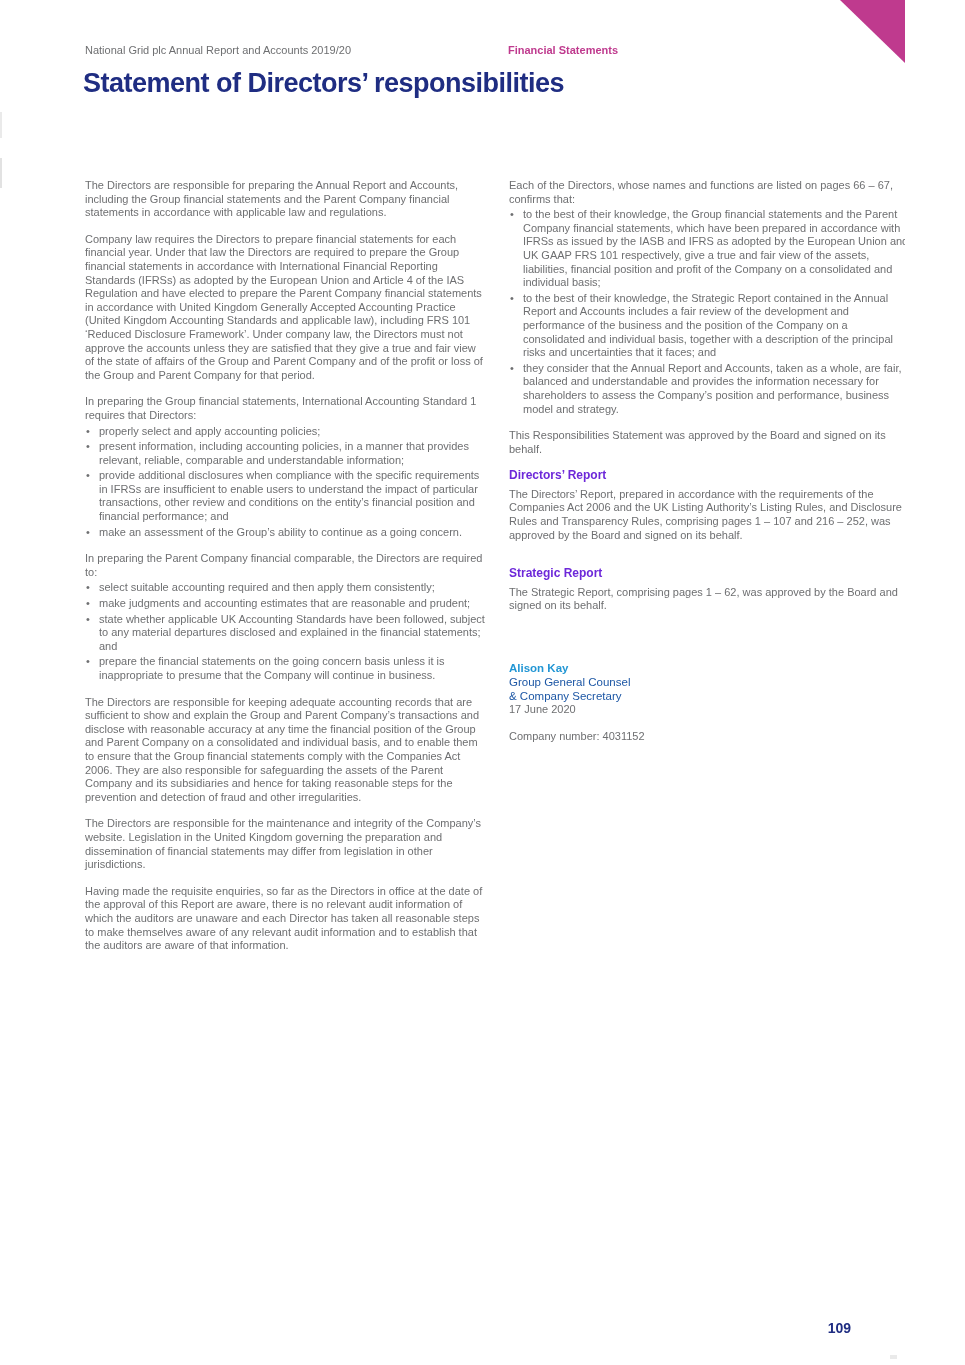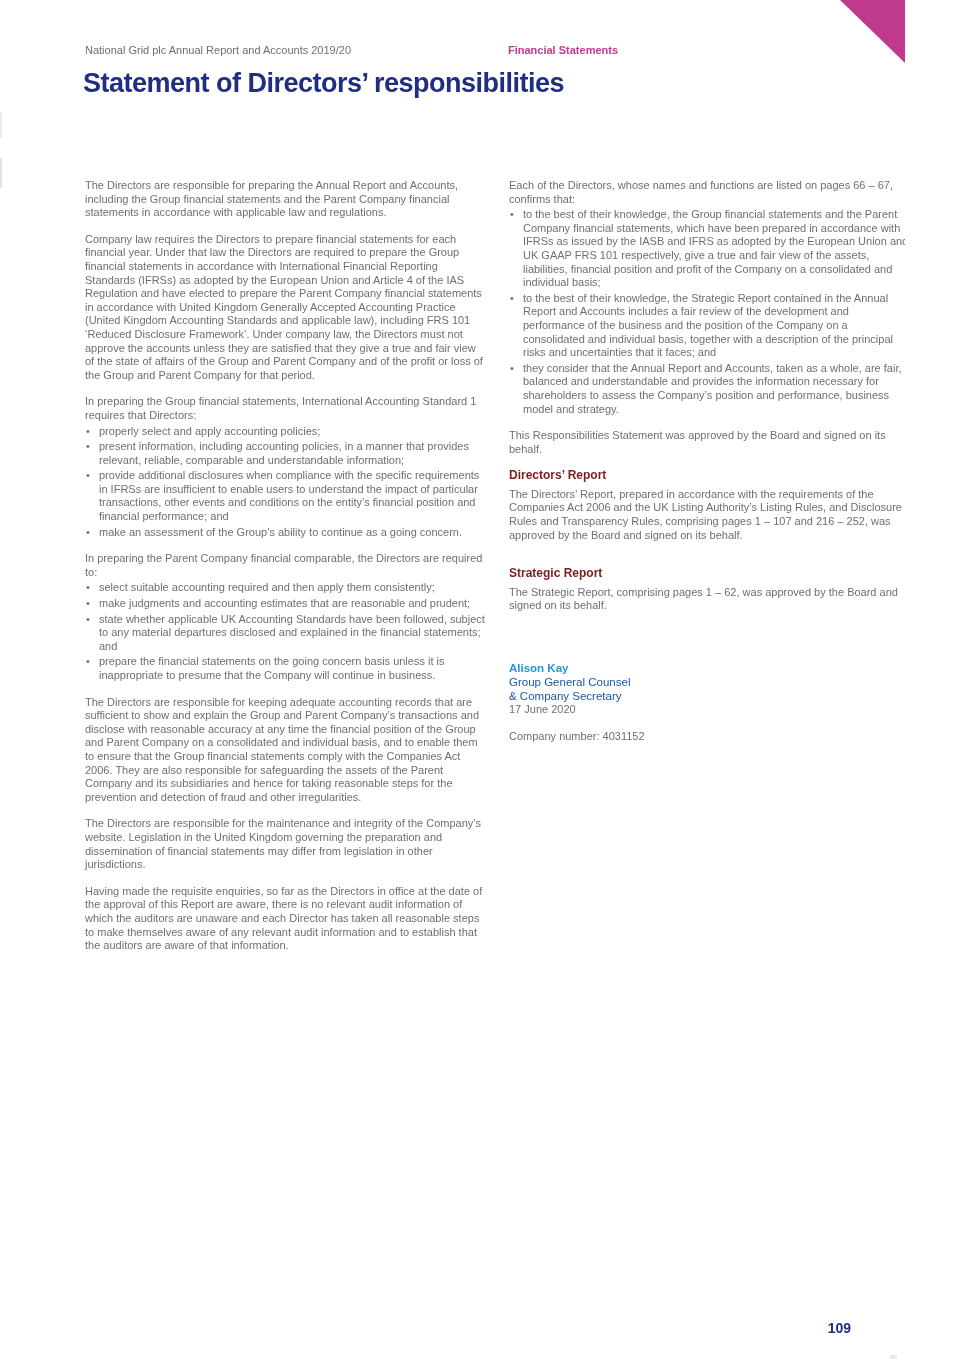--- a/index.html
+++ b/index.html
@@ -47,21 +47,21 @@
 
   ul.bullets { list-style:none; margin:0 0 13px 0; padding:0; }
   ul.bullets li { position:relative; padding-left:14px; margin-bottom:2px; }
   ul.bullets li::before {
     content:"\2022";
     position:absolute; left:1px; top:0;
     color:#6e6f71;
   }
 
   .section-heading {
-    font-size:12px; font-weight:bold; color:#7f1d1d;
+    font-size:12px; font-weight:bold; color:#6d28d9;
     margin:25px 0 5px 0;
   }
   .section-heading.first { margin-top:12px; }
 
   .by-order { margin-top:13px; }
 
   .signature-block { margin-top:49px; font-size:11.5px; line-height:13.8px; }
   .signature-name { font-weight:bold; color:#2296d4; }
   .signature-role { color:#1d57a5; }
 
@@ -91,21 +91,21 @@
   <div class="columns">
 
     <div class="col">
       <p>The Directors are responsible for preparing the Annual Report and Accounts, including the Group financial statements and the Parent Company financial statements in accordance with applicable law and regulations.</p>
       <p>Company law requires the Directors to prepare financial statements for each financial year. Under that law the Directors are required to prepare the Group financial statements in accordance with International Financial Reporting Standards (IFRSs) as adopted by the European Union and Article 4 of the IAS Regulation and have elected to prepare the Parent Company financial statements in accordance with United Kingdom Generally Accepted Accounting Practice (United Kingdom Accounting Standards and applicable law), including FRS 101 ‘Reduced Disclosure Framework’. Under company law, the Directors must not approve the accounts unless they are satisfied that they give a true and fair view of the state of affairs of the Group and Parent Company and of the profit or loss of the Group and Parent Company for that period.</p>
 
       <p class="list-intro">In preparing the Group financial statements, International Accounting Standard 1 requires that Directors:</p>
       <ul class="bullets">
         <li>properly select and apply accounting policies;</li>
         <li>present information, including accounting policies, in a manner that provides relevant, reliable, comparable and understandable information;</li>
-        <li>provide additional disclosures when compliance with the specific requirements in IFRSs are insufficient to enable users to understand the impact of particular transactions, other events and conditions on the entity’s financial position and financial performance; and</li>
+        <li>provide additional disclosures when compliance with the specific requirements in IFRSs are insufficient to enable users to understand the impact of particular transactions, other review and conditions on the entity’s financial position and financial performance; and</li>
         <li>make an assessment of the Group’s ability to continue as a going concern.</li>
       </ul>
 
       <p class="list-intro">In preparing the Parent Company financial comparable, the Directors are required to:</p>
       <ul class="bullets">
         <li>select suitable accounting required and then apply them consistently;</li>
         <li>make judgments and accounting estimates that are reasonable and prudent;</li>
         <li>state whether applicable UK Accounting Standards have been followed, subject to any material departures disclosed and explained in the financial statements; and</li>
         <li>prepare the financial statements on the going concern basis unless it is inappropriate to presume that the Company will continue in business.</li>
       </ul>

